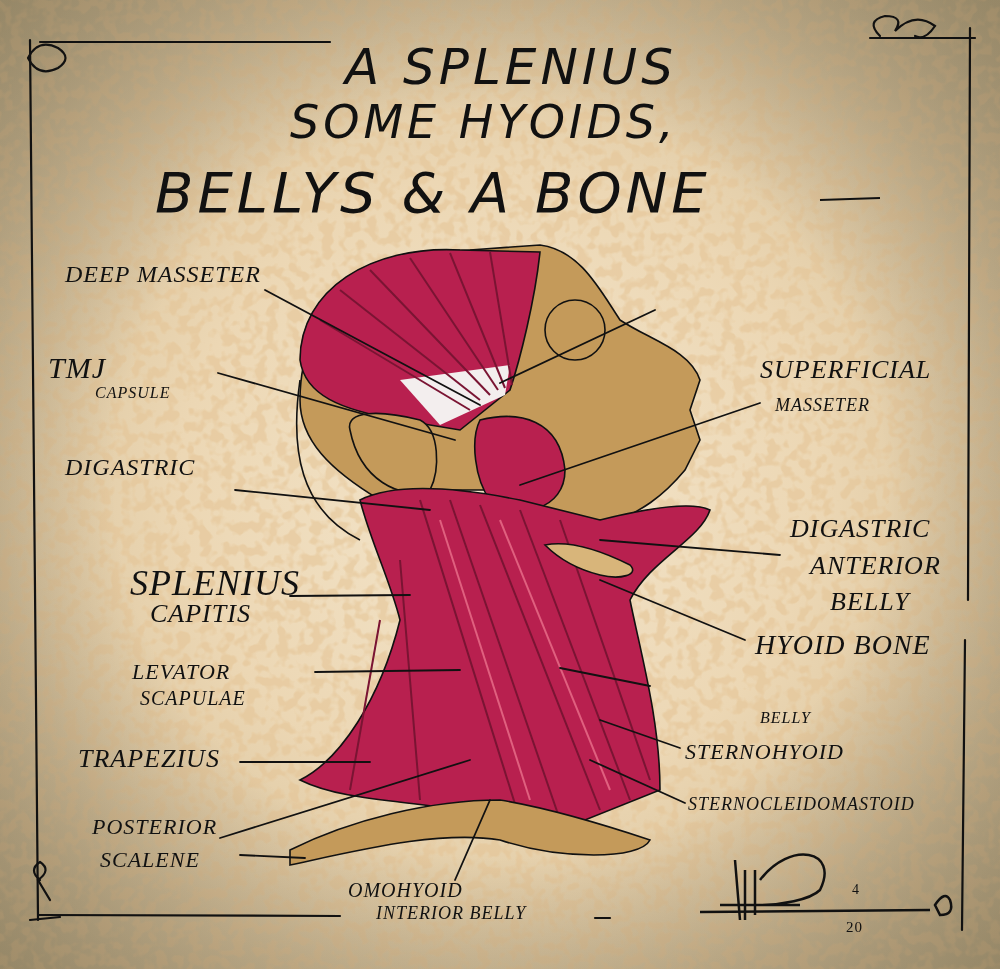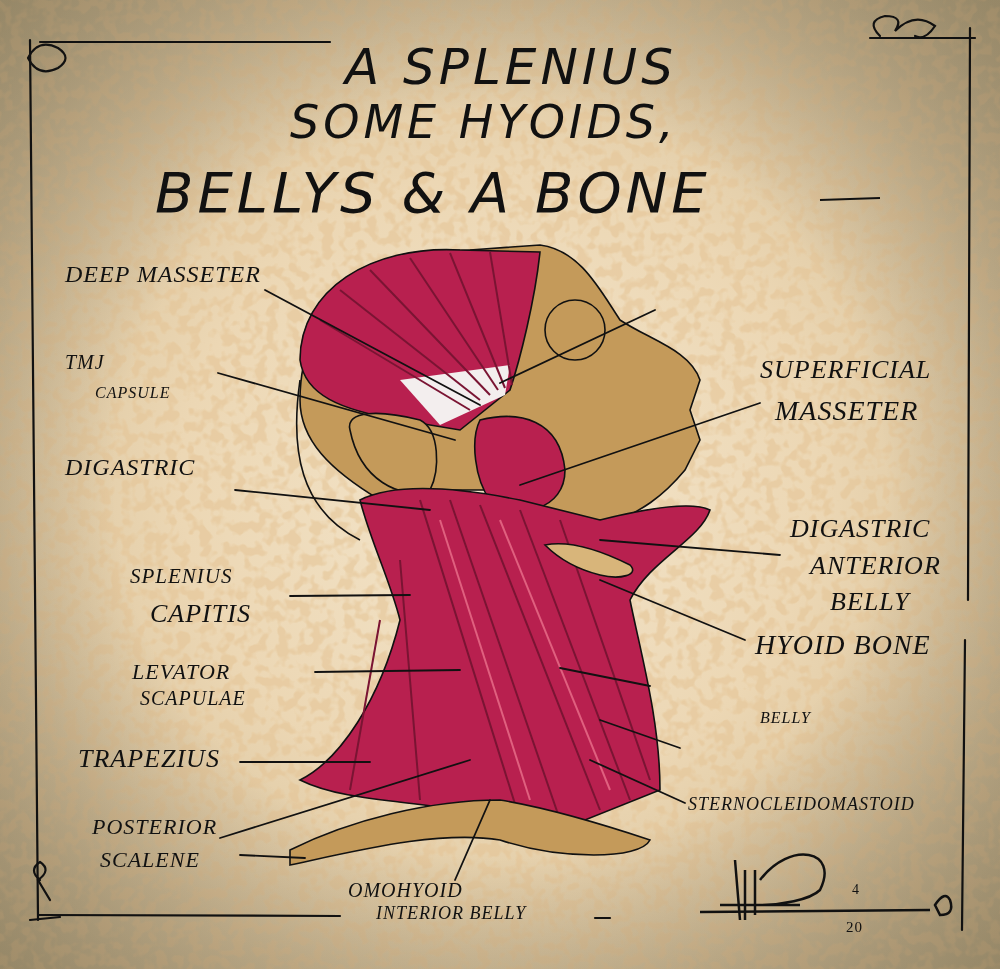--- a/index.html
+++ b/index.html
@@ -122,37 +122,38 @@
 
   <div class="title" style="left:345px; top:38px; font-size:50px;">A Splenius</div>
   <div class="title" style="left:290px; top:95px; font-size:46px;">Some Hyoids,</div>
   <div class="title" style="left:155px; top:160px; font-size:56px;">Bellys &amp; a Bone</div>
   <svg width="1000" height="969">
     <line x1="820" y1="200" x2="880" y2="198" stroke="#111" stroke-width="2"></line>
     <line x1="400" y1="40" x2="630" y2="40" stroke="#111" stroke-width="2" opacity="0"></line>
   </svg>
 
   <div class="label" style="left:65px; top:262px; font-size:24px;">Deep Masseter</div>
-  <div class="label" style="left:65px; top:352px; font-size:20px;">TMJ</div>
+  <div class="label" style="left:48px; top:352px; font-size:30px;">TMJ</div>
   <div class="label" style="left:95px; top:385px; font-size:16px;">Capsule</div>
   <div class="label" style="left:65px; top:455px; font-size:24px;">Digastric</div>
-  <div class="label" style="left:130px; top:565px; font-size:21px;">Splenius</div>
+  <div class="label" style="left:130px; top:565px; font-size:36px;">Splenius</div>
   <div class="label" style="left:150px; top:600px; font-size:26px;">Capitis</div>
   <div class="label" style="left:132px; top:660px; font-size:22px;">Levator</div>
   <div class="label" style="left:140px; top:688px; font-size:20px;">Scapulae</div>
   <div class="label" style="left:78px; top:745px; font-size:26px;">Trapezius</div>
   <div class="label" style="left:92px; top:815px; font-size:22px;">Posterior</div>
   <div class="label" style="left:100px; top:848px; font-size:22px;">Scalene</div>
   <div class="label" style="left:348px; top:880px; font-size:20px;">Omohyoid</div>
   <div class="label" style="left:376px; top:904px; font-size:18px;">Interior Belly</div>
 
   <div class="label" style="left:760px; top:356px; font-size:26px;">Superficial</div>
-  <div class="label" style="left:775px; top:396px; font-size:28px;">Masseter</div>
+  <div class="label" style="left:775px; top:396px; font-size:18px;">Masseter</div>
   <div class="label" style="left:790px; top:515px; font-size:26px;">Digastric</div>
   <div class="label" style="left:810px; top:552px; font-size:26px;">Anterior</div>
   <div class="label" style="left:830px; top:588px; font-size:26px;">Belly</div>
   <div class="label" style="left:755px; top:630px; font-size:28px;">Hyoid Bone</div>
   <div class="label" style="left:760px; top:710px; font-size:16px;">Belly</div>
+  <div class="label" style="left:685px; top:740px; font-size:22px;">Sternohyoid</div>
   <div class="label" style="left:688px; top:795px; font-size:18px;">Sternocleidomastoid</div>
 
   <div class="label" style="left:852px; top:883px; font-size:14px; font-style:normal;">4</div>
   <div class="label" style="left:846px; top:920px; font-size:15px; font-style:normal;">20</div>
 </div>
 
 </body></html>

